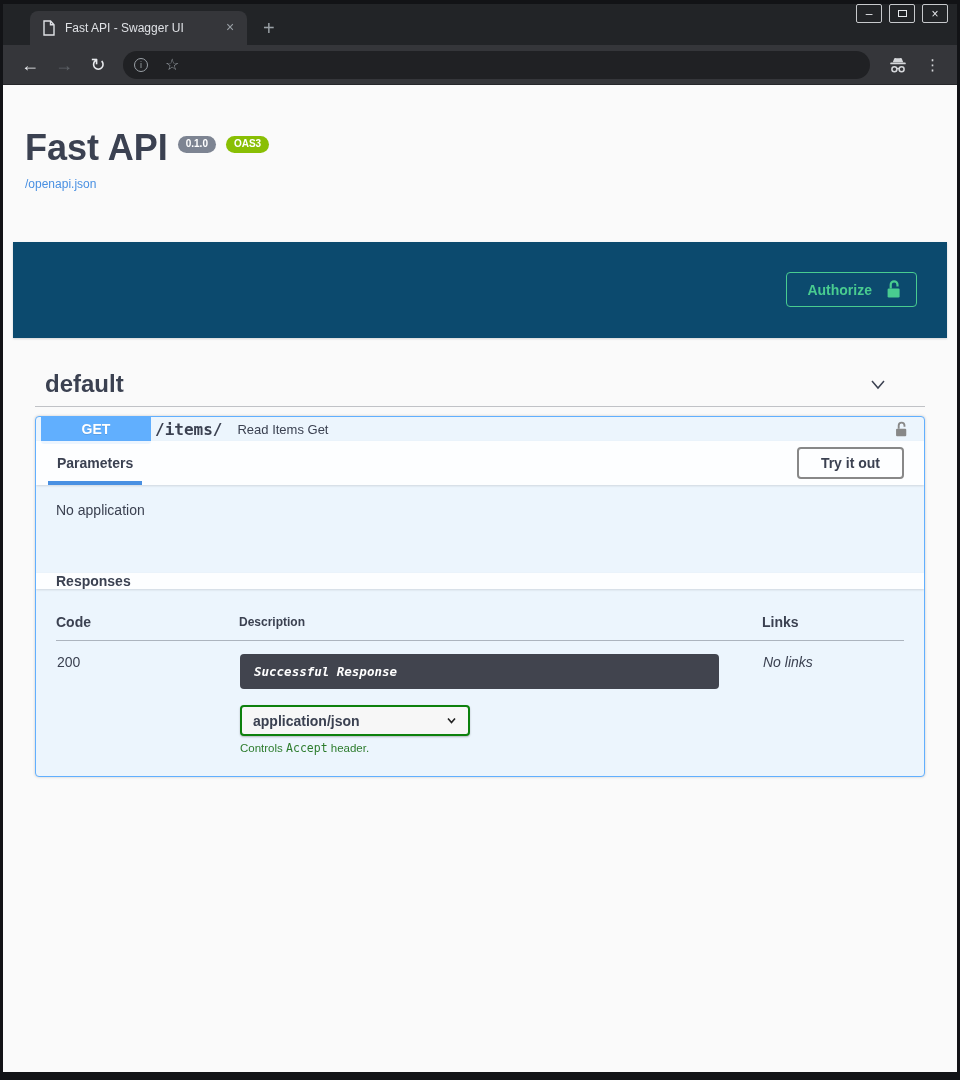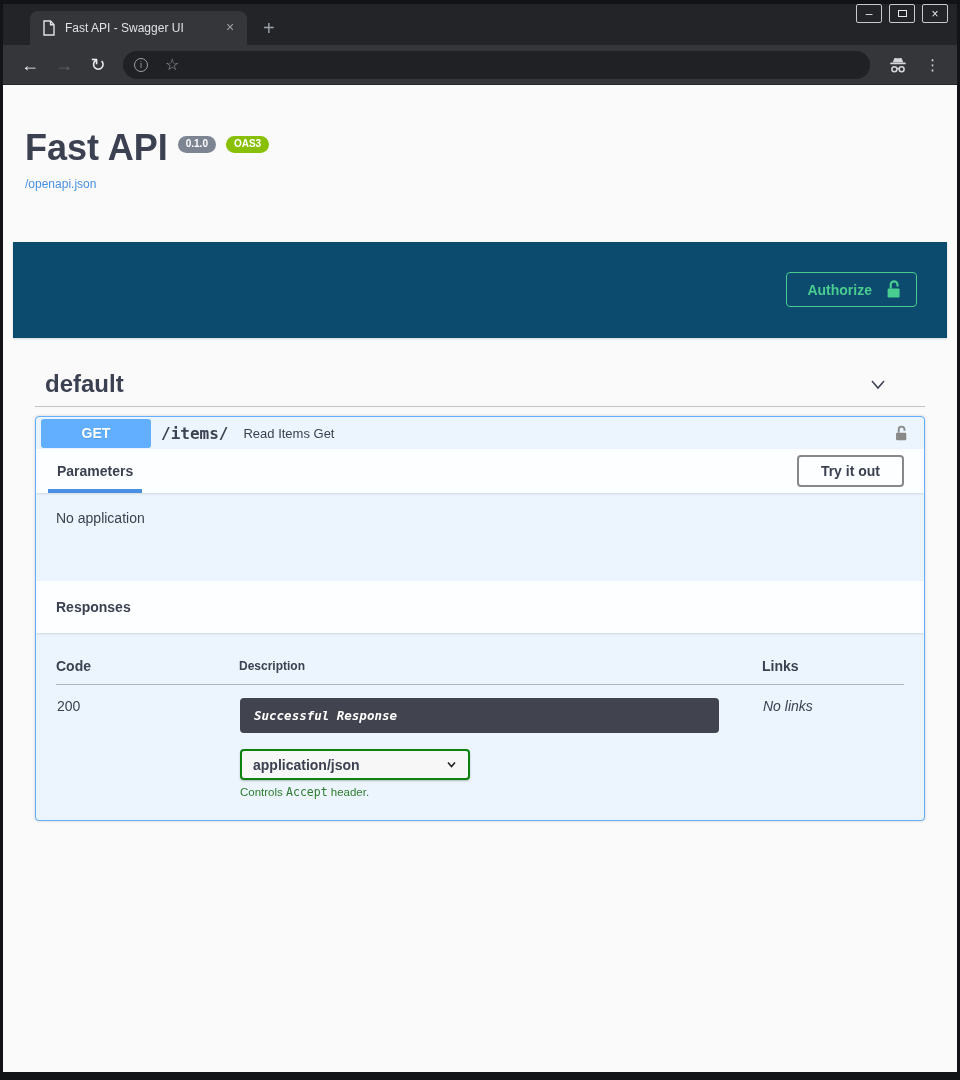--- a/index.html
+++ b/index.html
@@ -58,36 +58,36 @@
   .authorize-btn { display:flex; align-items:center; gap:12px; border:1.5px solid #49cc90; border-radius:4px;
                    background:transparent; color:#49cc90; font-weight:bold; font-size:14px; padding:6px 12px 6px 20px; cursor:pointer; }
 
   .tag-header { margin:22px 32px 0; padding:10px 10px 8px; display:flex; justify-content:space-between;
                 align-items:center; border-bottom:1px solid rgba(59,65,81,.3); cursor:pointer; }
   .tag-title { font-size:24px; font-weight:bold; color:#3b4151; }
   .tag-chevron { margin-right:26px; display:flex; }
 
   .opblock { margin:9px 32px 0; border:1px solid #61affe; border-radius:4px; background:#ecf5fd;
              box-shadow:0 0 3px rgba(0,0,0,.19); overflow:hidden; }
-  .opblock-summary { display:flex; align-items:center; height:32px; padding:0 14px 0 5px; cursor:pointer; }
+  .opblock-summary { display:flex; align-items:center; height:24px; padding:0 14px 0 5px; cursor:pointer; }
   .method { width:110px; height:29px; background:#61affe; border-radius:3px; color:#fff; font-weight:bold;
             font-size:14px; display:flex; align-items:center; justify-content:center; text-shadow:0 1px 0 rgba(0,0,0,.1); }
-  .op-path { margin-left:10px; font-family:"DejaVu Sans Mono", monospace; font-size:16px; font-weight:600; color:#3b4151; }
+  .op-path { margin-left:4px; font-family:"DejaVu Sans Mono", monospace; font-size:16px; font-weight:600; color:#3b4151; }
   .op-summary-text { margin-left:15px; font-size:13px; color:#3b4151; }
   .row-lock { margin-left:auto; display:flex; }
 
   .section-header { background:rgba(255,255,255,.88); box-shadow:0 1px 2px rgba(0,0,0,.12);
                     display:flex; justify-content:space-between; align-items:center; padding:0 20px 0 12px; position:relative; }
   .tab-item { padding:14px 9px 10px; border-bottom:4px solid #4990e2; font-size:14px; font-weight:bold; color:#3b4151; }
   .tryout-btn { border:2px solid #888; border-radius:4px; background:transparent; font-weight:bold; font-size:14px;
                 color:#3b4151; padding:6px 22px; cursor:pointer; font-family:"Liberation Sans",sans-serif; }
 
   .params-body { padding:17px 20px 55px; font-size:14px; color:#3b4151; }
 
-  .responses-header { padding:18px 20px; font-size:14px; font-weight:bold; background:rgba(255,255,255,.88);
+  .responses-header { padding:0 20px; font-size:14px; font-weight:bold; background:rgba(255,255,255,.88);
                       box-shadow:0 1px 2px rgba(0,0,0,.12); color:#3b4151; }
 
   .responses-inner { padding:17px 20px 20px; }
   table.responses { width:100%; border-collapse:collapse; }
   .responses th { text-align:left; padding:8px 0 10px; color:#3b4151; border-bottom:1px solid rgba(59,65,81,.2); font-weight:bold; }
   th.col-code { width:183px; font-size:14px; }
   th.col-desc { font-size:12px; }
   th.col-links { width:142px; font-size:14px; }
   .responses td { vertical-align:top; padding-top:13px; }
   td.cell-code { font-size:14px; }

